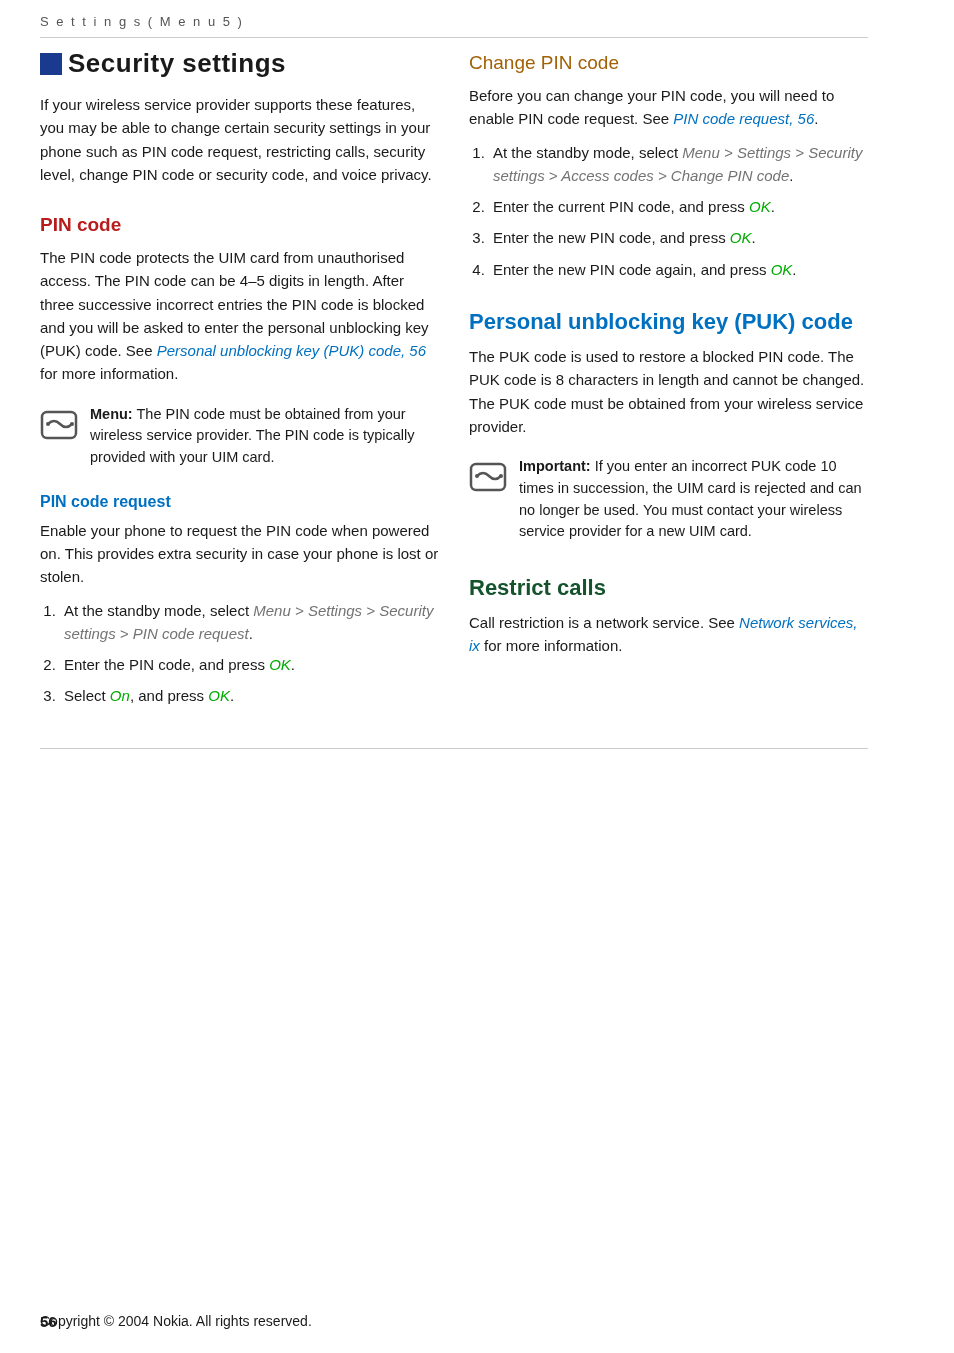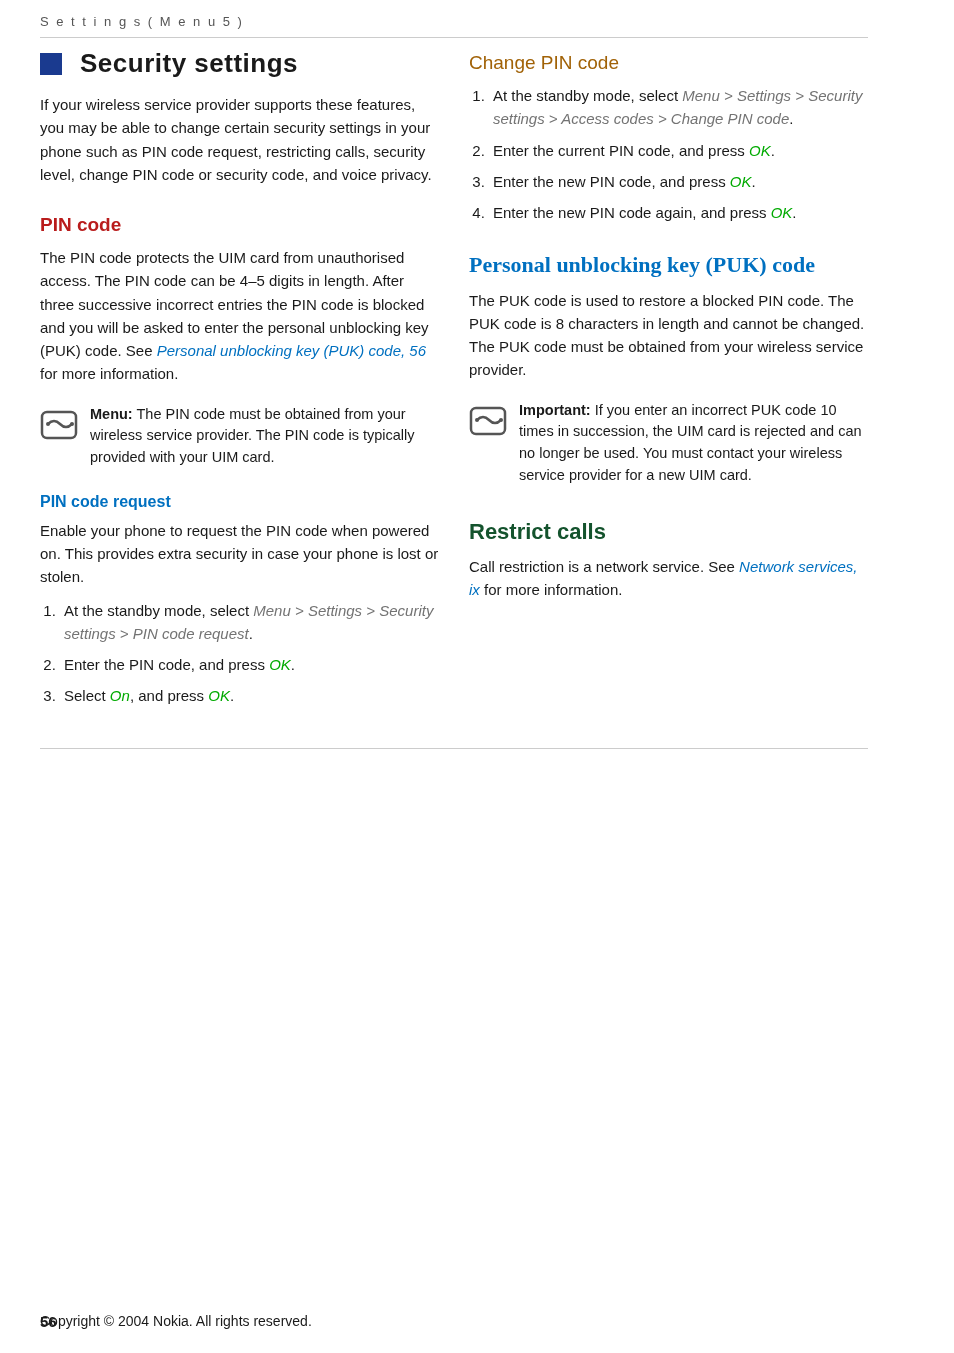--- a/index.html
+++ b/index.html
@@ -43,21 +43,21 @@
     }
 
     .right-column {
       flex: 1;
       max-width: 420px;
     }
 
     .section-title-main {
       display: flex;
       align-items: center;
-      gap: 18px;
+      gap: 6px;
       margin-bottom: 14px;
     }
 
     .blue-square {
       width: 22px;
       height: 22px;
       background: #1a3a8f;
       display: inline-block;
       flex-shrink: 0;
     }
@@ -172,21 +172,20 @@
       margin-top: 4px;
     }
 
     .right-large-title {
       font-size: 22px;
       font-weight: bold;
       color: #0070c0;
       margin-bottom: 10px;
       margin-top: 28px;
       line-height: 1.2;
-      font-family: Liberation Serif, serif;
     }
 
     .restrict-title {
       font-size: 22px;
       font-weight: bold;
       color: #14532d;
       margin-bottom: 10px;
       margin-top: 28px;
     }
 
@@ -276,20 +275,24 @@
         <li>
           <span>Select </span><span class="on-text">On</span><span>, and press </span><span class="ok-text">OK</span><span>.</span>
         </li>
       </ol>
 
     </div>
 
     <div class="right-column">
 
       <div class="right-subsection-title">Change PIN code</div>
+      <p class="body-text">
+        <span>Before you can change your PIN code, you will need to enable PIN code request. See</span>
+        <span class="link-text">PIN code request, 56</span><span>.</span>
+      </p>
 
       <ol class="numbered-list">
         <li>
           <span>At the standby mode, select </span><span class="italic-link">Menu &gt; Settings &gt; Security settings &gt; Access codes &gt; Change PIN code</span><span>.</span>
         </li>
         <li>
           <span>Enter the current PIN code, and press </span><span class="ok-text">OK</span><span>.</span>
         </li>
         <li>
           <span>Enter the new PIN code, and press </span><span class="ok-text">OK</span><span>.</span>

